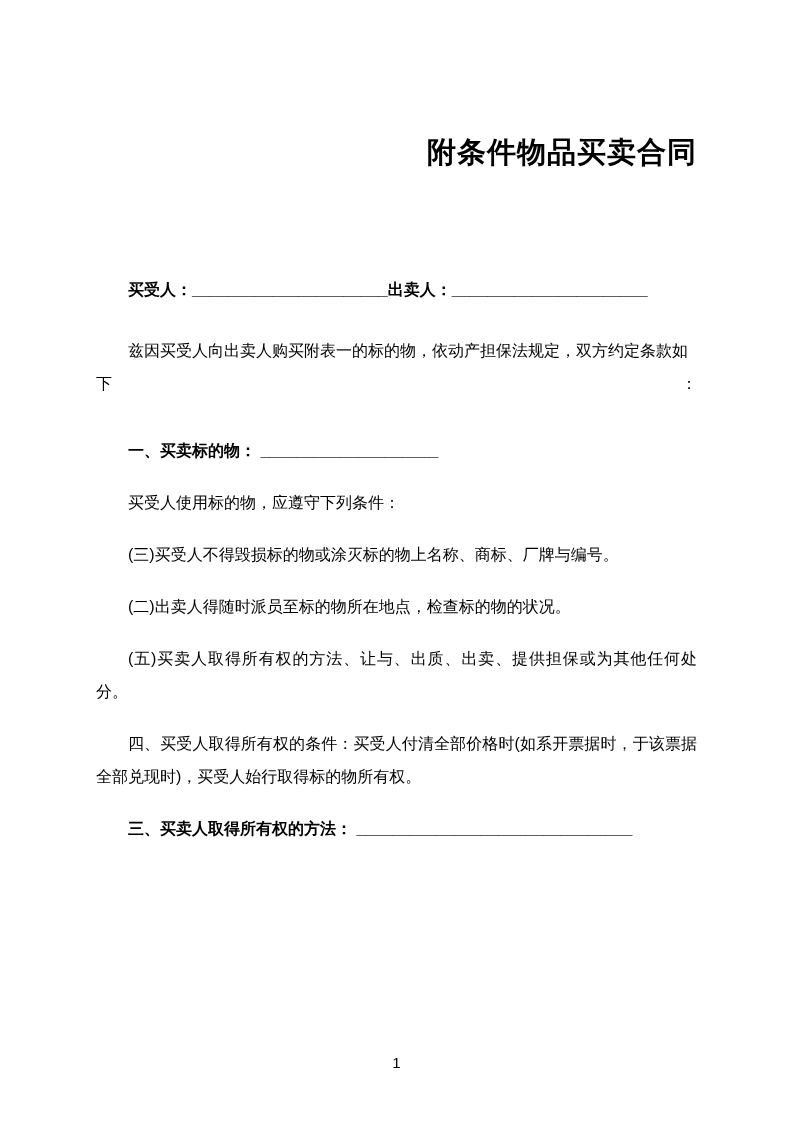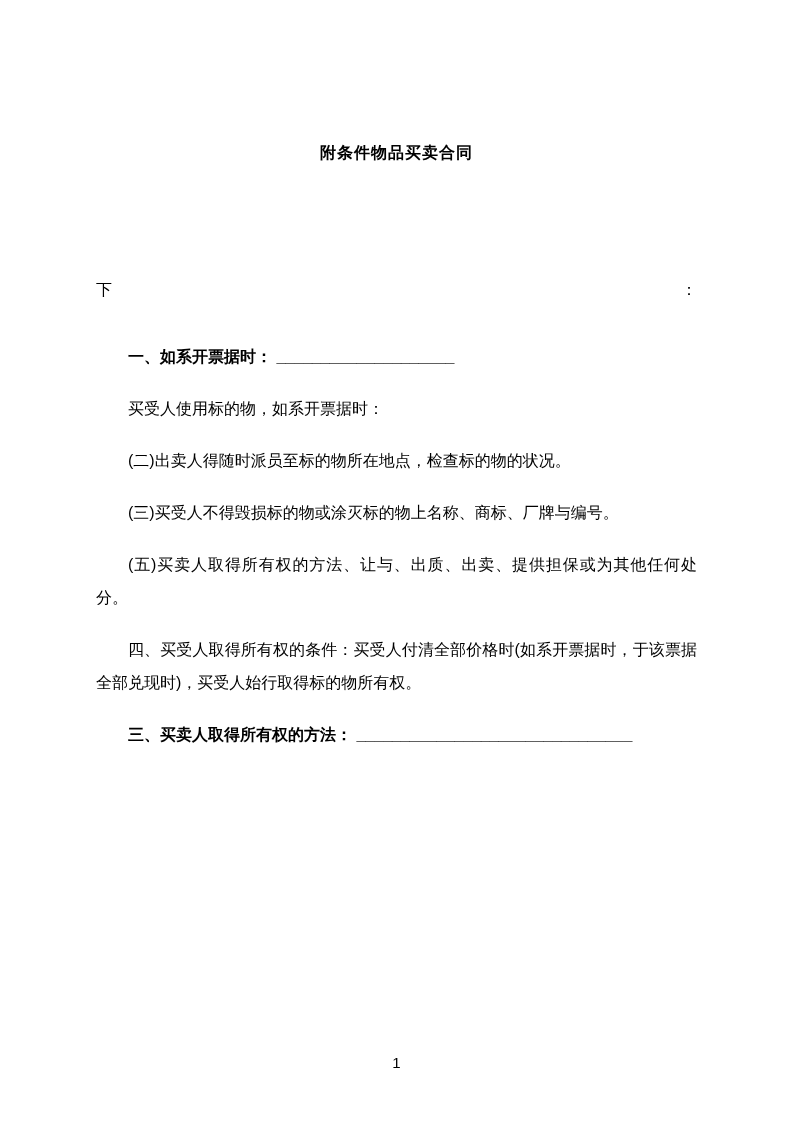--- a/index.html
+++ b/index.html
@@ -14,23 +14,23 @@
     margin: 0 auto;
     background: #ffffff;
     color: #000000;
     font-family: "Liberation Sans", "DejaVu Sans", sans-serif;
     font-size: 16px;
     box-sizing: border-box;
     padding: 132px 96px 0 96px;
     overflow: hidden;
   }
   .doc-title {
-    font-size: 16px;
+    font-size: 29px;
     font-weight: bold;
-    text-align: center;
+    text-align: right;
     line-height: 41px;
     margin: 0 0 100px 0;
     letter-spacing: 1px;
   }
   .p {
     line-height: 33px;
     margin: 0 0 19px 0;
     text-align: justify;
     text-indent: 32px;
     word-break: break-all;
@@ -63,36 +63,38 @@
     line-height: 18px;
   }
 </style>
 </head>
 <body>
 
 <div class="page">
 
   <h1 class="doc-title">附条件物品买卖合同</h1>
 
+  <p class="p parties bold"><span>买受人：</span><span class="blank">______________________</span><span>出卖人：</span><span class="blank">______________________</span></p>
 
   <div class="p intro">
+    <span>兹因买受人向出卖人购买附表一的标的物，依动产担保法规定，双方约定条款如</span>
     <span class="intro-line2">
       <span>下</span>
       <span>：</span>
     </span>
   </div>
 
-  <p class="p bold"><span>一、如系开票据时：</span> <span class="blank">____________________</span></p>
+  <p class="p bold"><span>一、买卖标的物：</span> <span class="blank">____________________</span></p>
 
 
-  <p class="p">买受人使用标的物，如系开票据时：</p>
+  <p class="p">买受人使用标的物，应遵守下列条件：</p>
+
+  <p class="p">(三)买受人不得毁损标的物或涂灭标的物上名称、商标、厂牌与编号。</p>
 
   <p class="p">(二)出卖人得随时派员至标的物所在地点，检查标的物的状况。</p>
-
-  <p class="p">(三)买受人不得毁损标的物或涂灭标的物上名称、商标、厂牌与编号。</p>
 
 
   <p class="p">(五)买卖人取得所有权的方法、让与、出质、出卖、提供担保或为其他任何处分。</p>
 
   <p class="p">四、买受人取得所有权的条件：买受人付清全部价格时(如系开票据时，于该票据全部兑现时)，买受人始行取得标的物所有权。</p>
 
   <p class="p bold"><span>三、买卖人取得所有权的方法：</span> <span class="blank">_______________________________</span></p>
 
   <div class="page-number">1</div>
 

